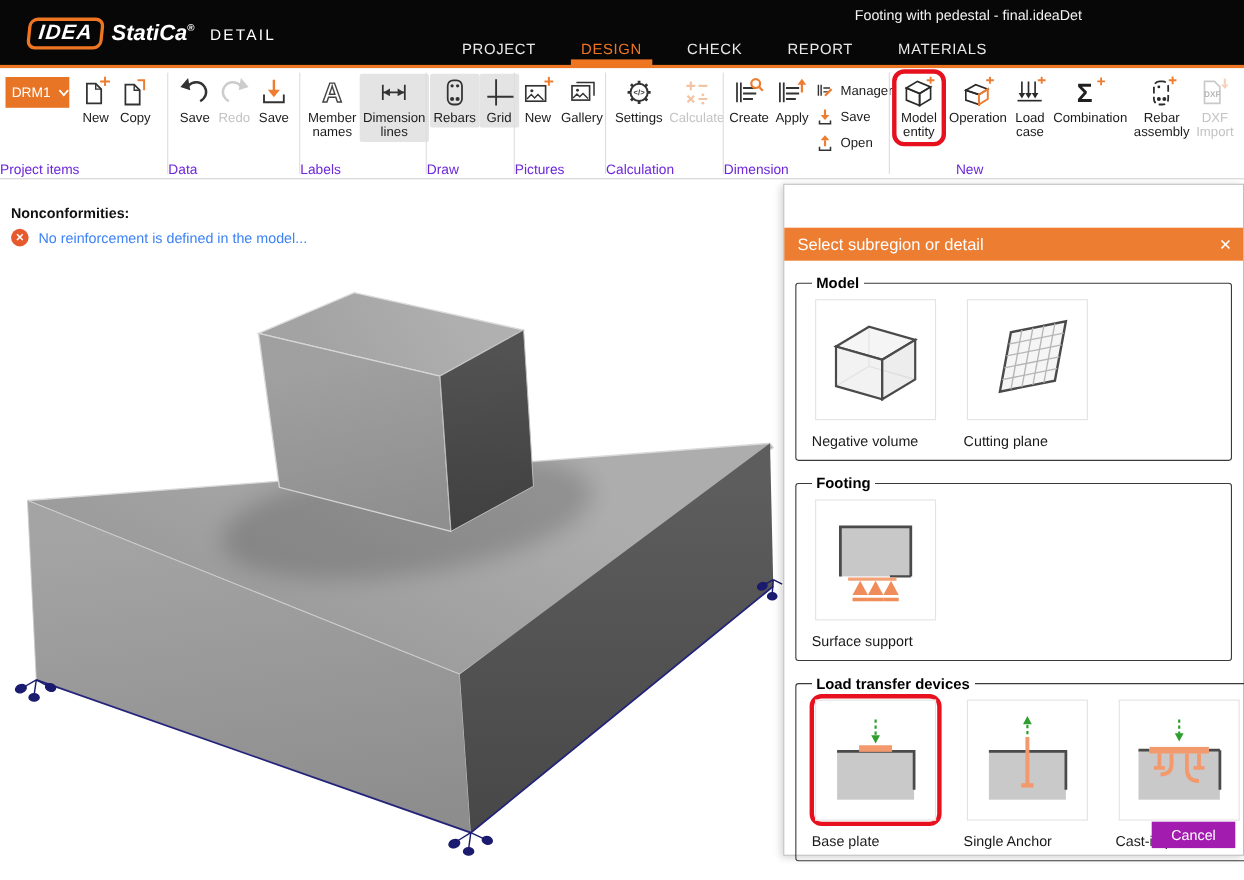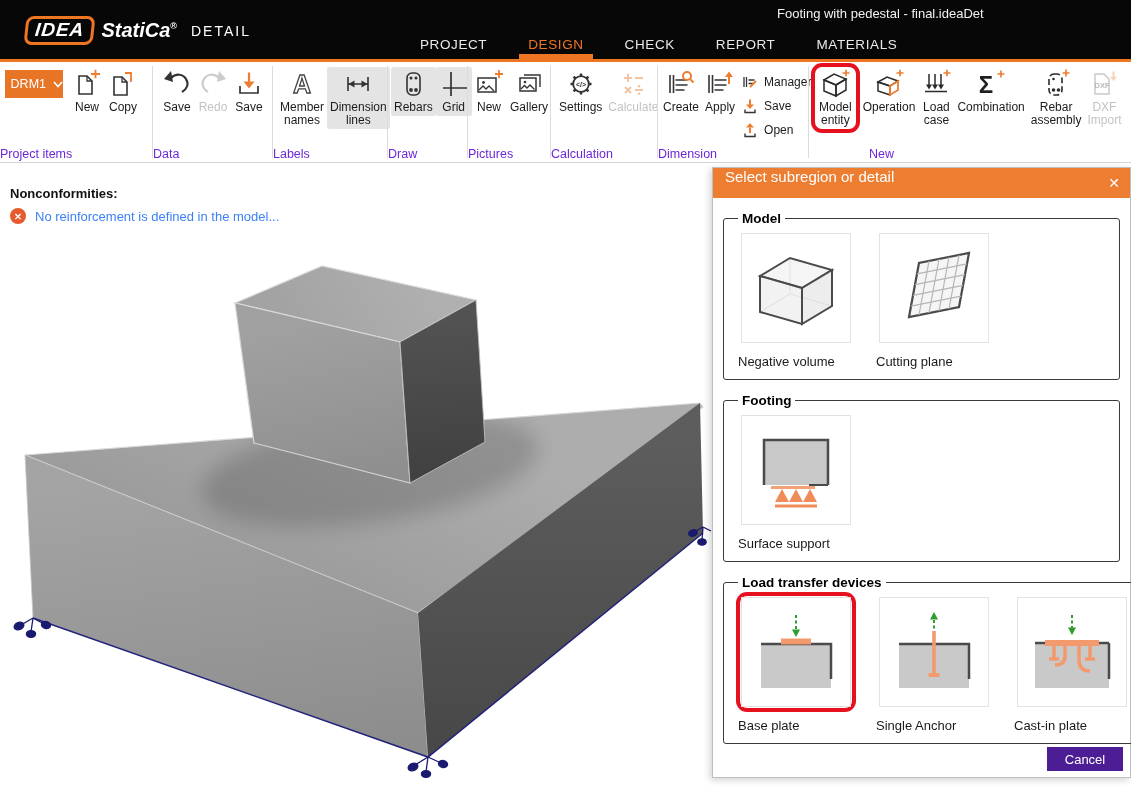--- a/index.html
+++ b/index.html
@@ -46,32 +46,32 @@
   .nonconf { position:absolute; left:10px; top:186px; }
   .nonconf-title { font-weight:bold; font-size:13px; color:#111; }
   .nonconf-row { display:flex; align-items:center; gap:9px; margin-top:7px; }
   .nc-icon { width:16px; height:16px; border-radius:50%; background:#E65A2E; color:#fff; font-size:9.5px; font-weight:bold;
              display:flex; align-items:center; justify-content:center; }
   .nonconf-msg { font-size:13px; color:#3b82f6; }
 
   
   .dialog { position:absolute; left:712px; top:167px; width:419px; height:611px; background:#fff;
             border:1px solid #bfbfbf; box-shadow:-2px 2px 7px rgba(0,0,0,0.18); }
-  .dialog-header { height:30px; background:#ED7D31; display:flex; align-items:flex-start; }
+  .dialog-header { height:30px; background:#ED7D31; display:flex; align-items:center;margin-top:39px; }
   .dialog-title { color:#fff; font-size:15px; padding-left:12px; flex:1; }
   .dialog-close { width:32px; height:30px; color:#fff; font-size:14px; display:flex; align-items:center; justify-content:center; cursor:default; }
   fieldset.dsection { margin:13px 10px 0 10px; border:1px solid #3a3a3a; border-radius:3px; padding:2px 12px 10px; }
   fieldset.dsection legend { font-size:13.5px; font-weight:bold; padding:0 4px; margin-left:2px; color:#000; }
   .cards { display:flex; gap:18px; align-items:flex-start; }
   .card { display:flex; flex-direction:column; }
   .iconwrap { border:4px solid transparent; border-radius:11px; padding:1px; }
   .iconwrap.red { border-color:#E6101E; }
   .card-icon { width:110px; height:110px; border:1px solid #e3e3e3; background:#fff; display:flex; align-items:center; justify-content:center; }
   .card-label { margin-top:6px; font-size:13px; color:#1a1a1a; padding-left:2px; }
-  .cancel-btn { position:absolute; right:7px; bottom:6px; width:76px; height:24px; background:#4c1d95; color:#fff;
+  .cancel-btn { position:absolute; right:7px; bottom:6px; width:76px; height:24px; background:#a21caf; color:#fff;
                 font-size:13px; display:flex; align-items:center; justify-content:center; cursor:default; }
 </style>
 </head>
 <body>
 
 <div class="titlebar">
   <div class="logo-row">
     <span class="logo-idea">IDEA</span>
     <span class="logo-statica"><span>StatiCa</span><span class="logo-reg">®</span></span>
     <span class="logo-detail">DETAIL</span>

